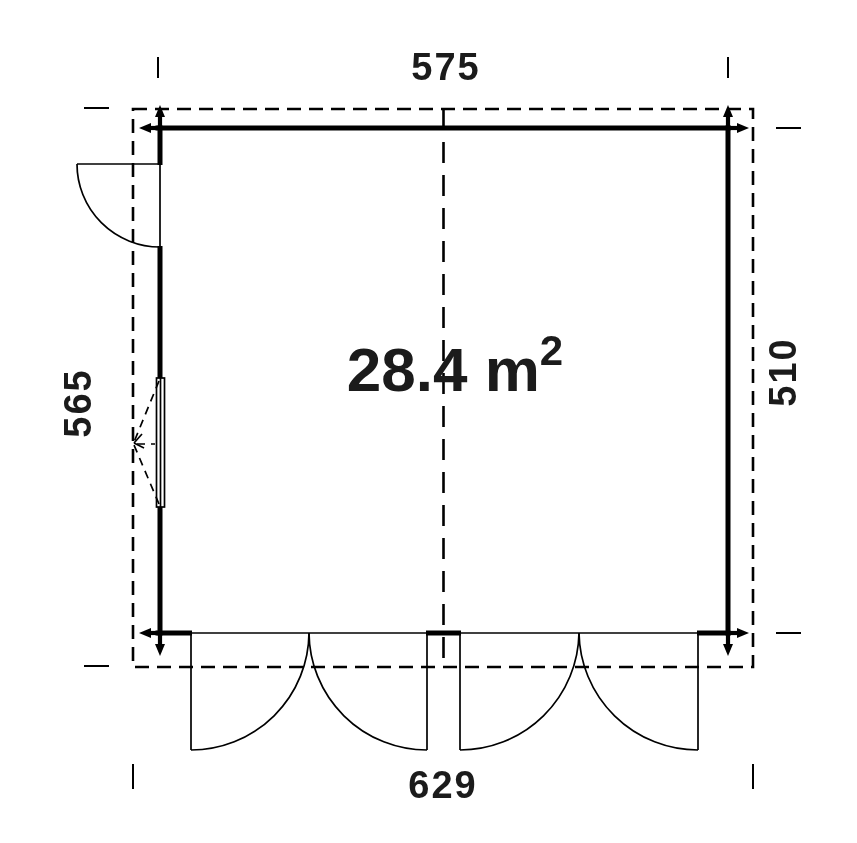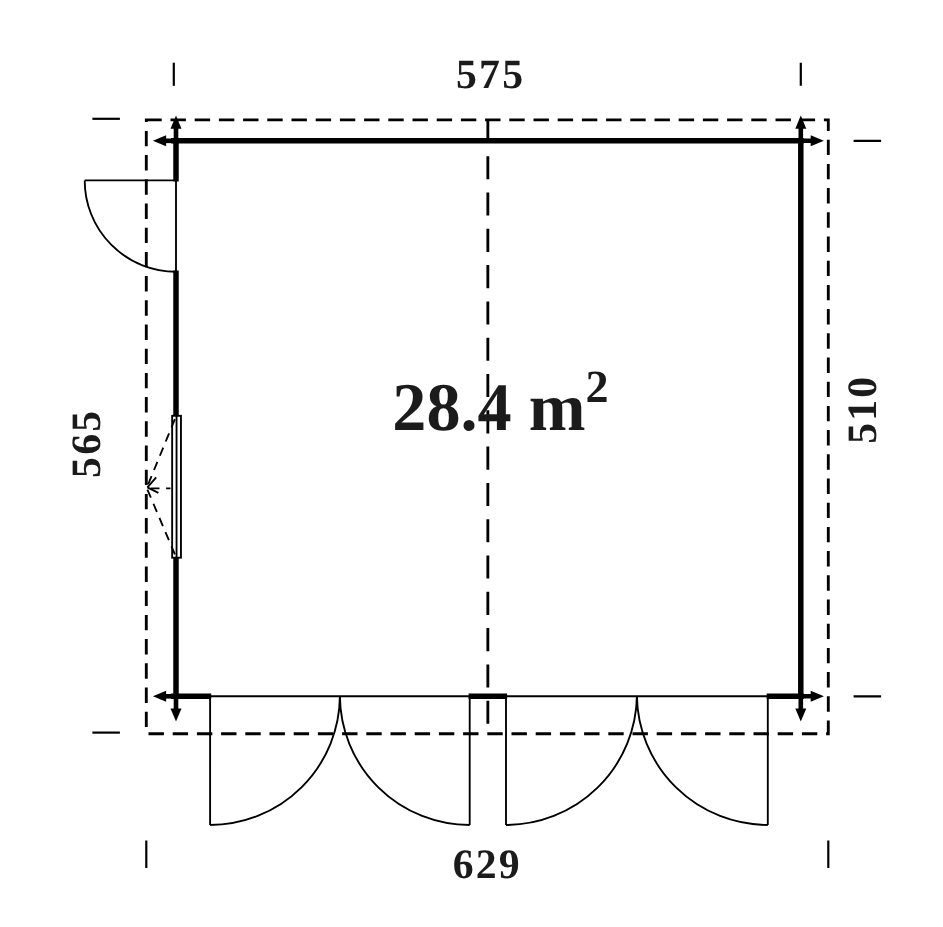--- a/index.html
+++ b/index.html
@@ -5,21 +5,21 @@
   :root{
     --color-line:#000000;
     --color-text:#1b1b1b;
     --color-background:#ffffff;
   }
   html,body{margin:0;padding:0;background:var(--color-background);}
   .canvas{
     position:relative;
     width:729px;height:843px;
     background:var(--color-background);
-    font-family:Liberation Serif, serif;
+    font-family:Liberation Sans, sans-serif;
   }
   svg{display:block;width:857px;height:843px;}
   .stroke{stroke:var(--color-line);fill:none;stroke-linecap:butt;}
   .wall{stroke-width:5;}
   .thin{stroke-width:1.7;}
   .roof-dash{stroke-width:2.6;stroke-dasharray:14 8;}
   .center-dash{stroke-width:2.6;stroke-dasharray:21 12;}
   .win-dash{stroke-width:1.7;stroke-dasharray:8 6;}
   .tick{stroke-width:2;}
   .arrow-shaft{stroke-width:4.2;}

